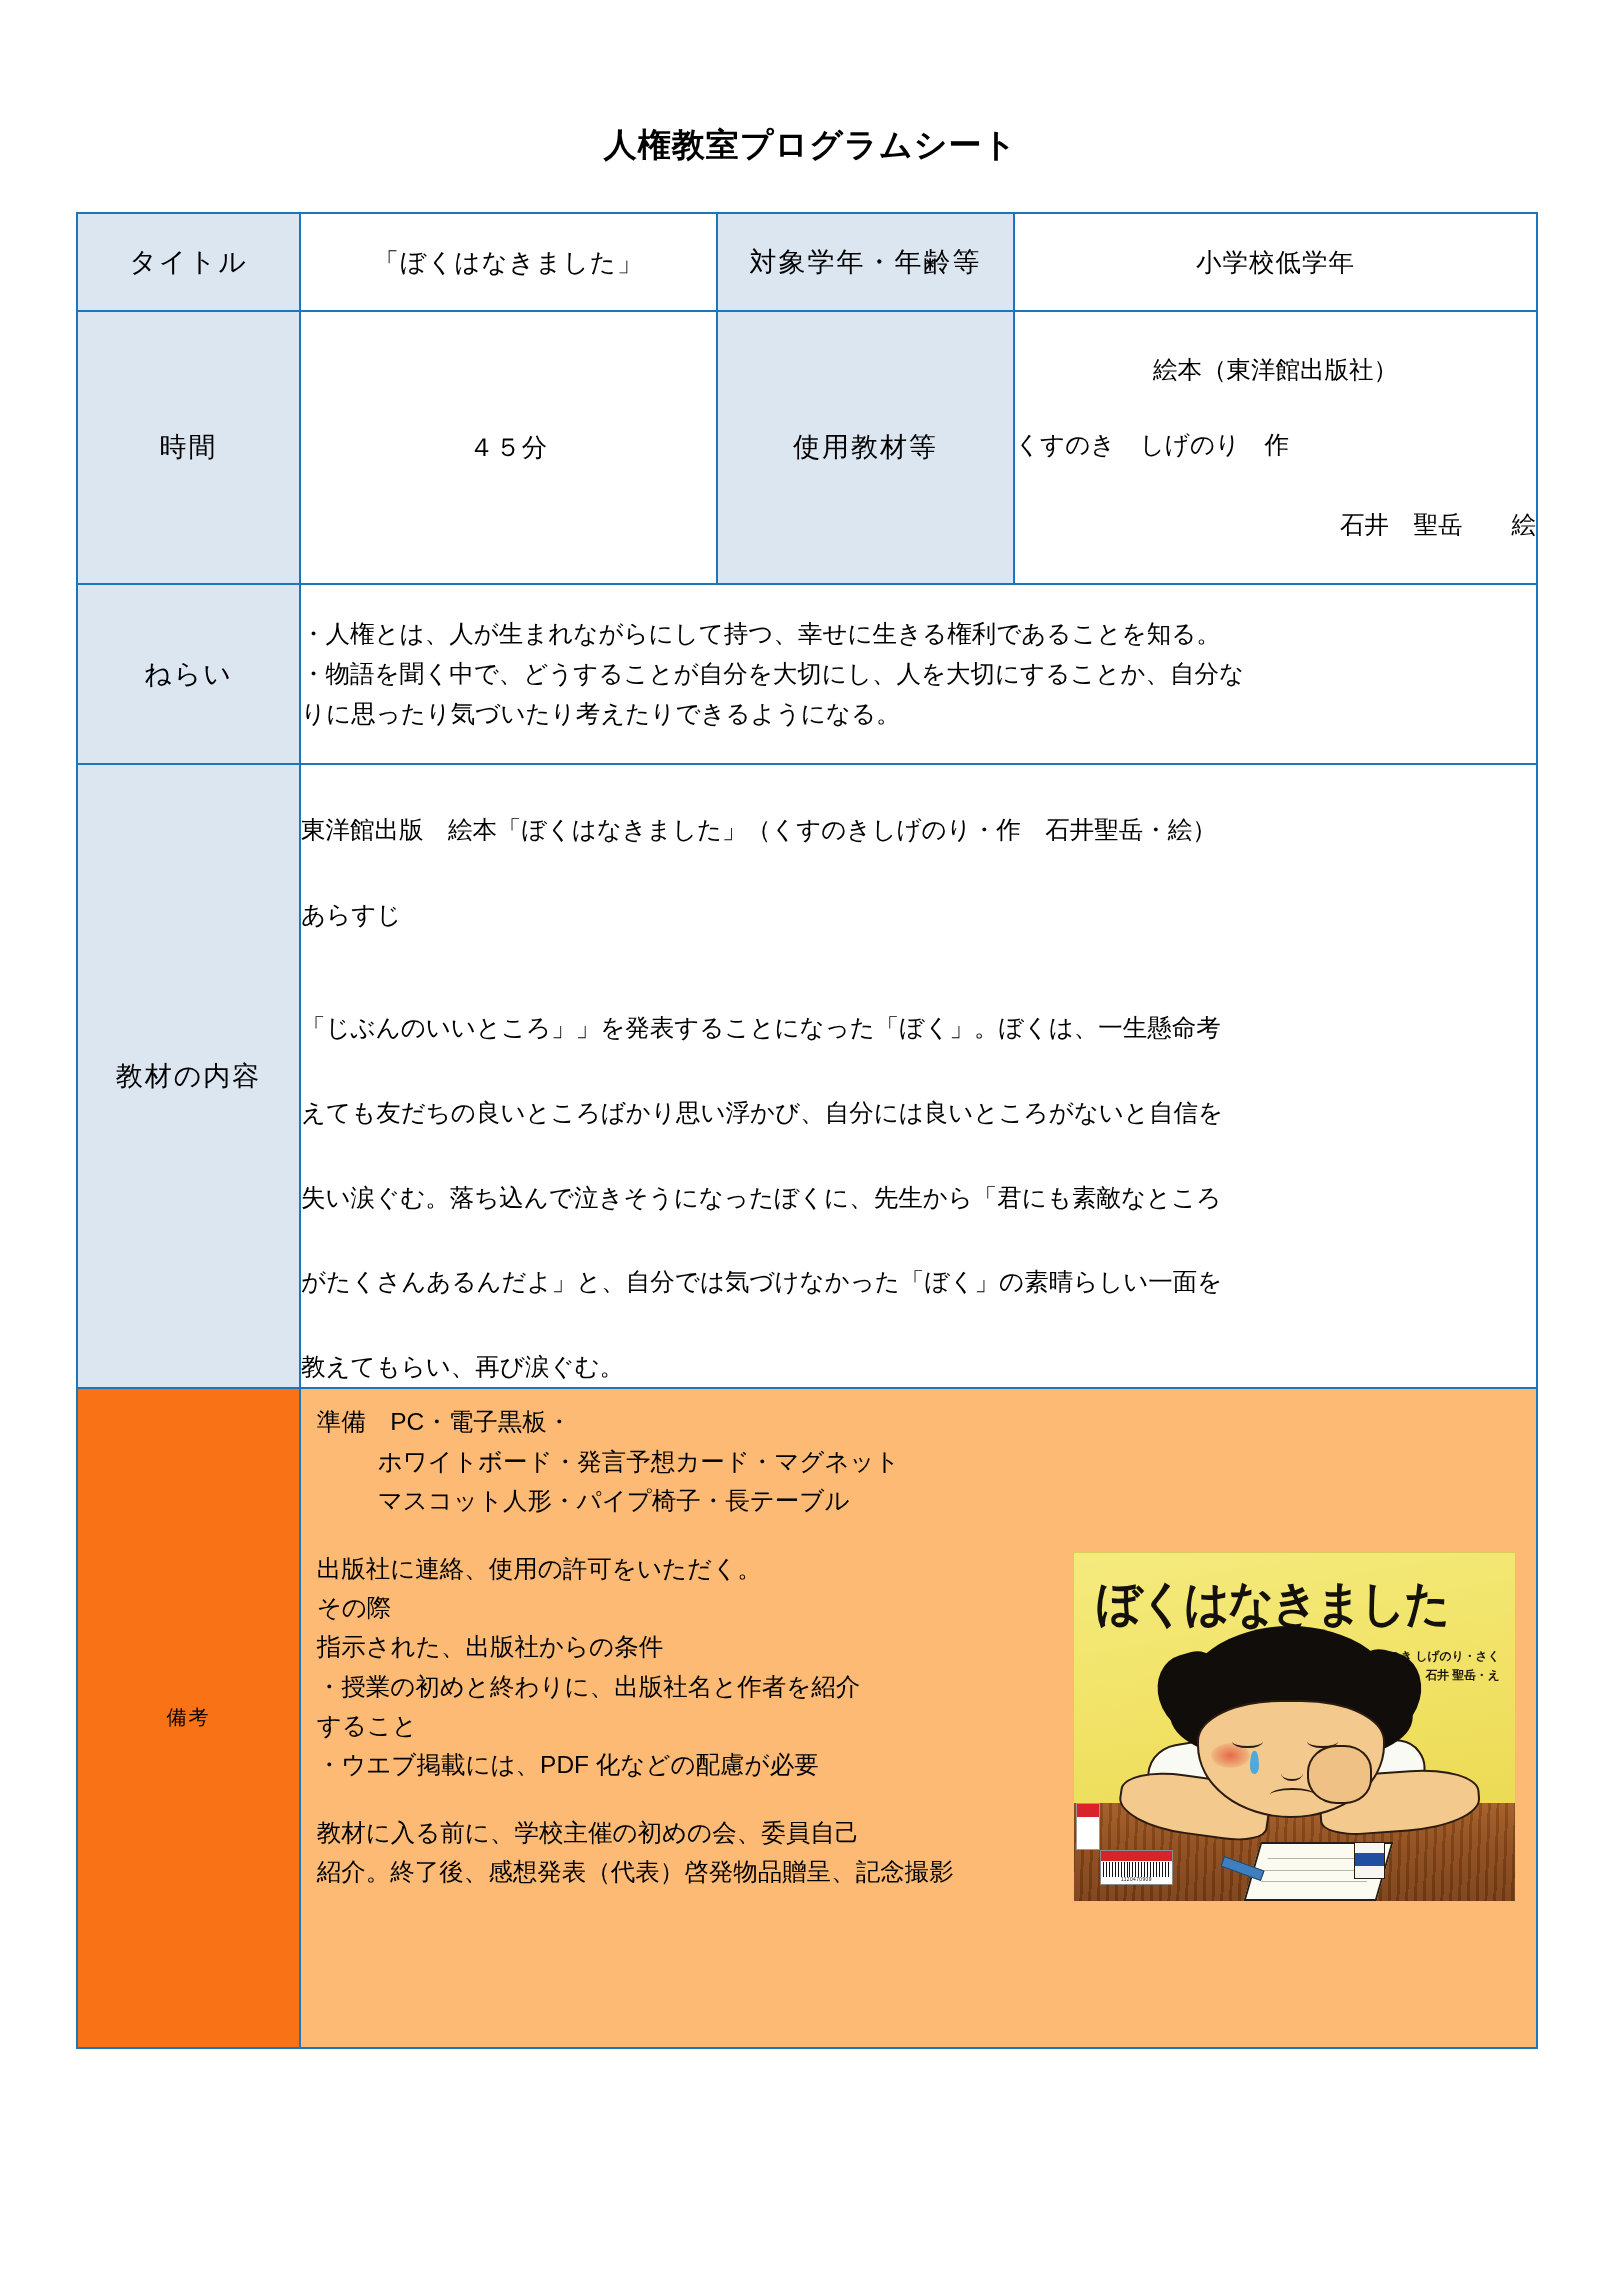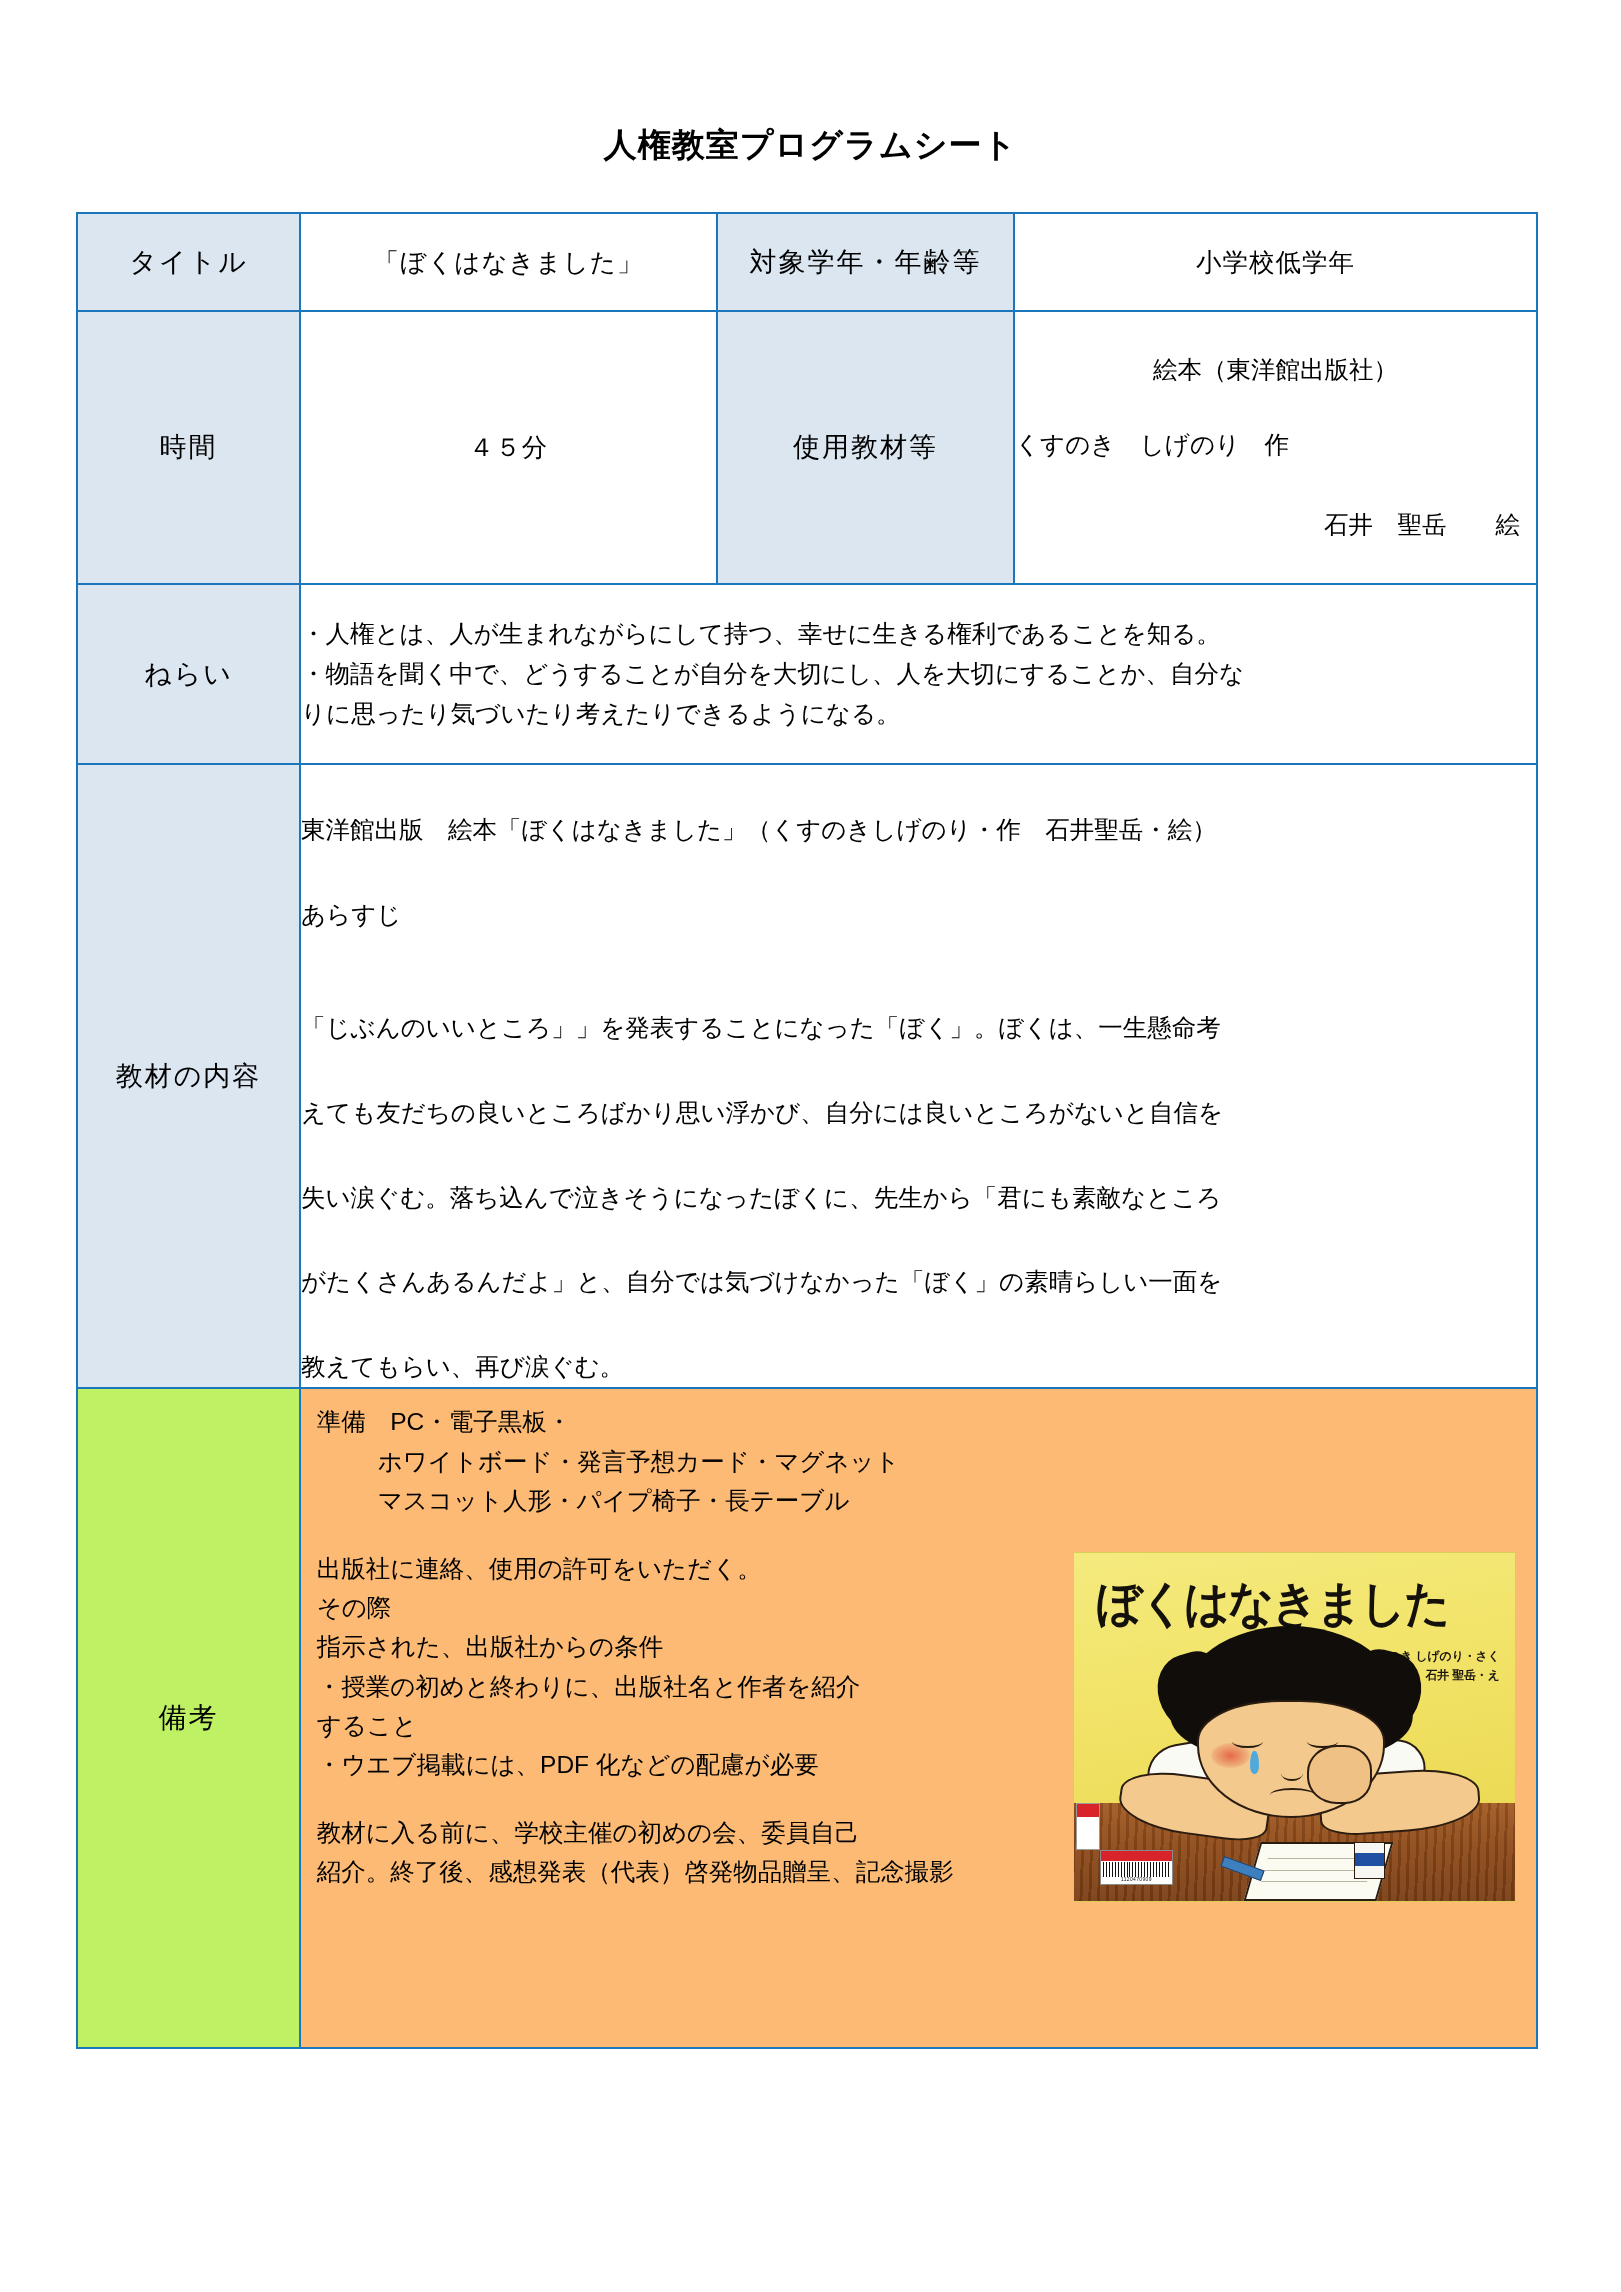--- a/index.html
+++ b/index.html
@@ -48,23 +48,23 @@
     padding: 0;
   }
 
   .lbl {
     background: #DCE6F1;
     text-align: center;
     font-size: 27px;
     letter-spacing: 2px;
   }
   .lbl-bottom {
-    background: #bef264;
+    background: #f97316;
     text-align: center;
-    font-size: 28px;
+    font-size: 20px;
     letter-spacing: 2px;
     vertical-align: bottom;
     padding-bottom: 116px;
   }
   .val-center {
     background: #ffffff;
     text-align: center;
     font-size: 25.5px;
     letter-spacing: 1px;
   }
@@ -78,21 +78,21 @@
 
   .mat-lines {
     font-size: 24.5px;
     line-height: 1.58;
     text-align: right;
     padding: 11.8px 29px 11.8px 9.8px;
     white-space: pre-line;
   }
   .mat-lines .l1 { display:block; text-align: center; }
   .mat-lines .l2 { display:block; text-align: left; padding-right: 10px; font-family: Liberation Mono, monospace;}
-  .mat-lines .l3 { display:block; text-align: right; padding-right: 16px;}
+  .mat-lines .l3 { display:block; text-align: right; padding-right: 0;}
 
   .aim-line {
     display: block;
     white-space: pre-wrap;
   }
 
   .content-block { display:block; }
   .content-block .ln { display:block; white-space: pre-wrap; margin-top: 45px; }
   .spacer-line { display:block; height: 29px; }
 

